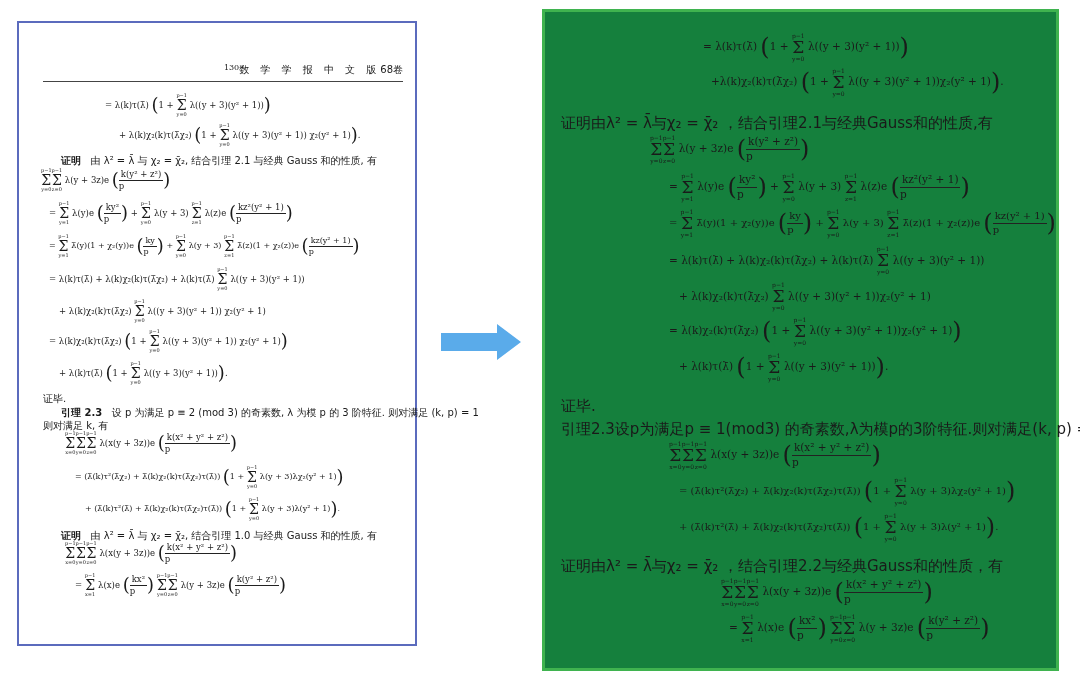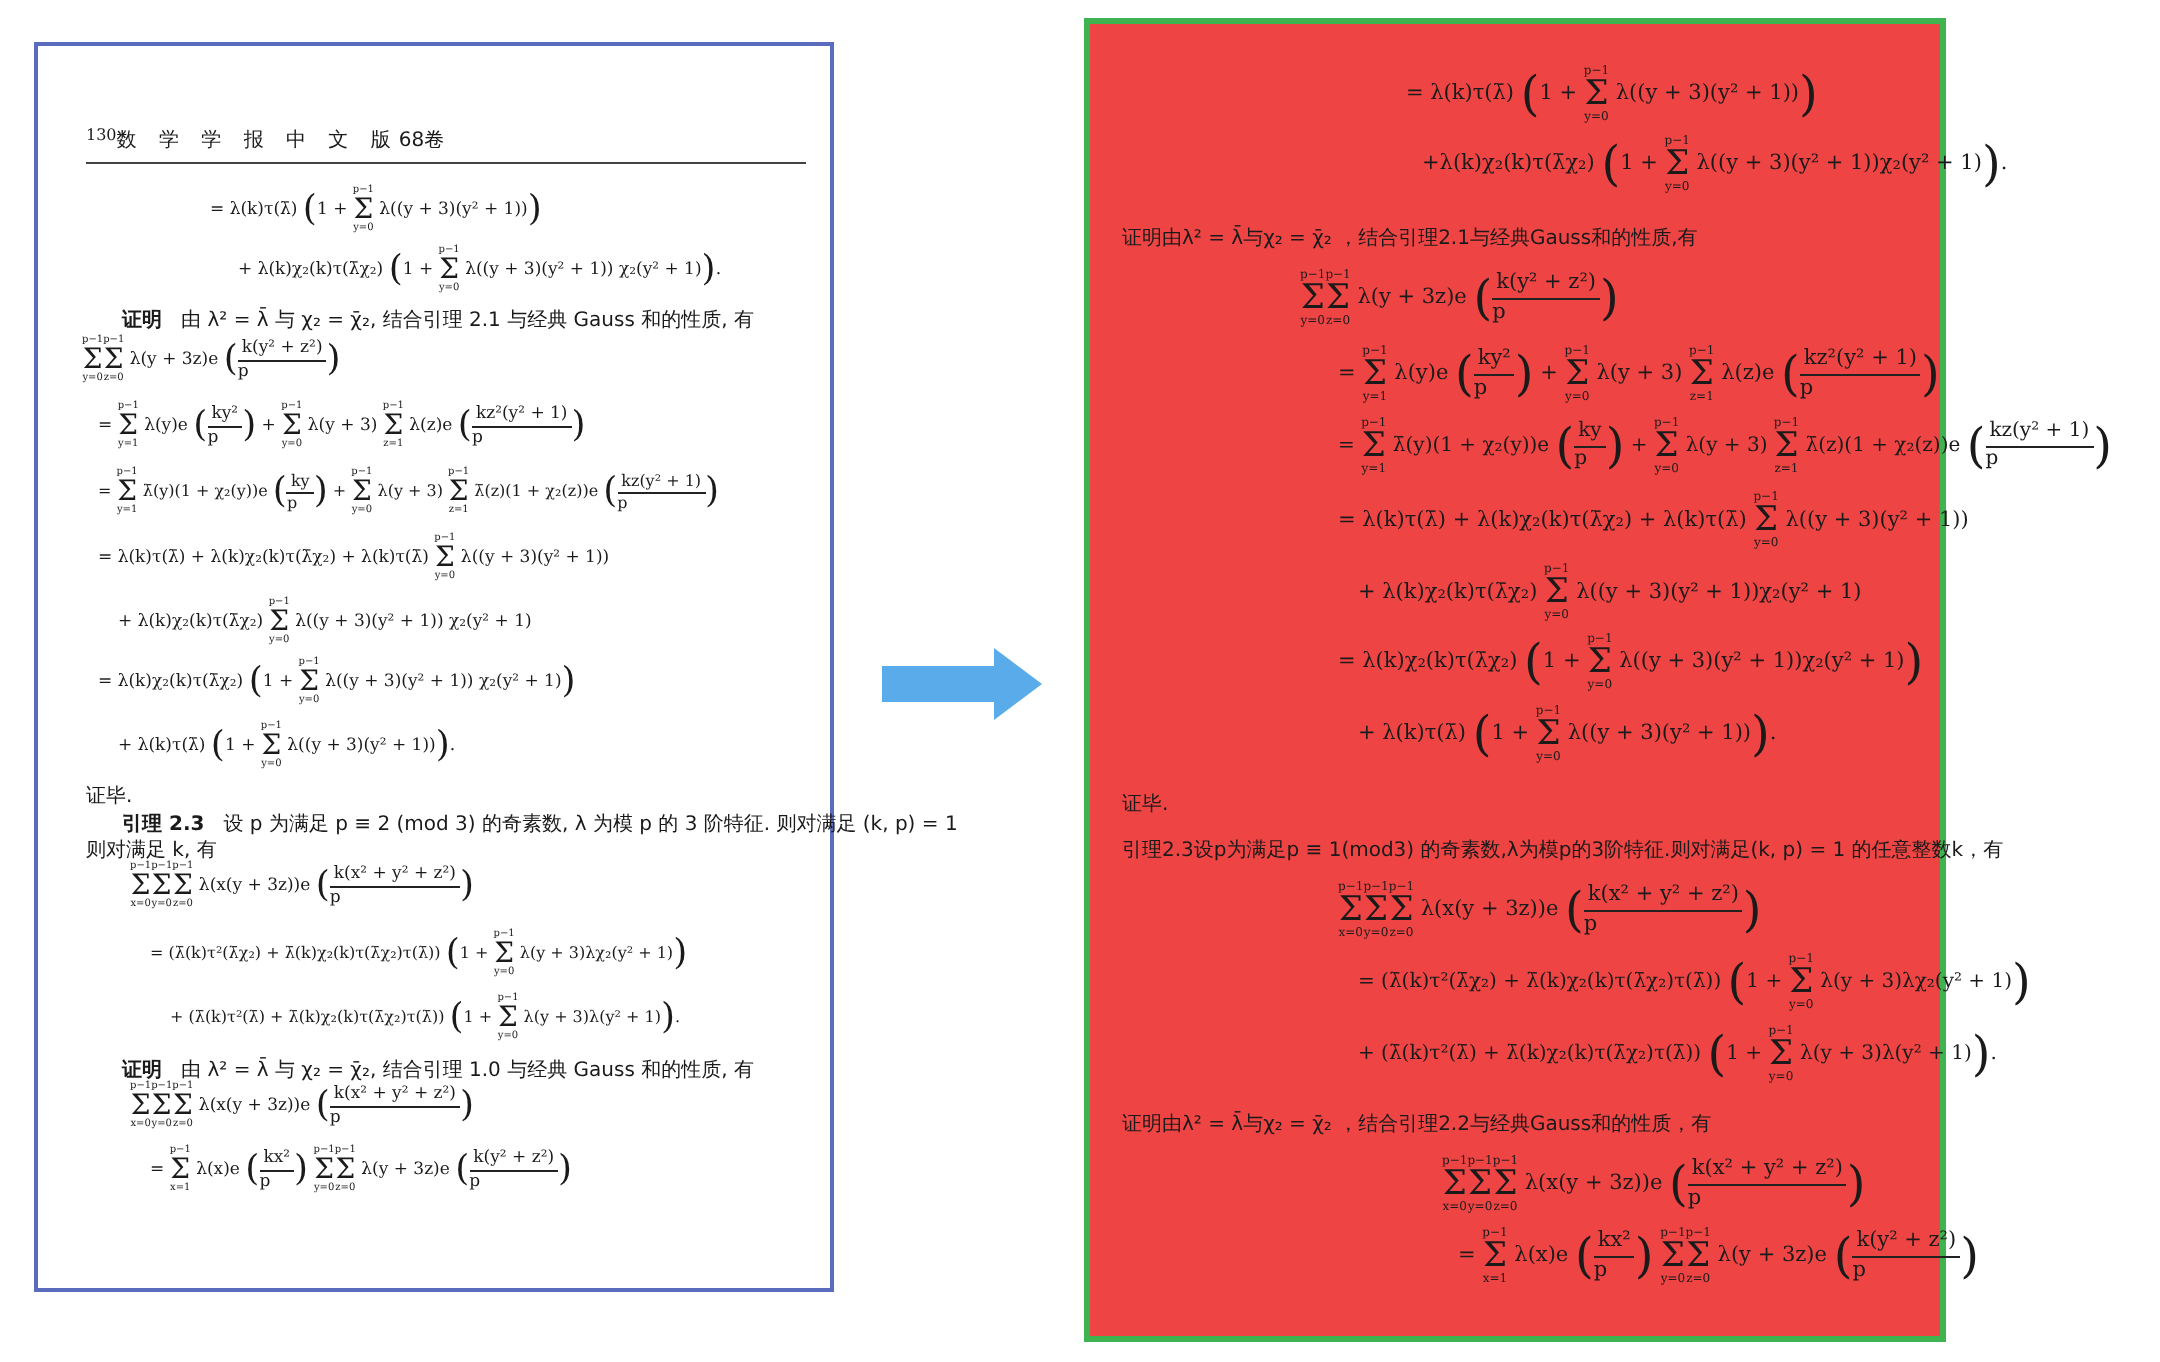--- a/index.html
+++ b/index.html
@@ -1,31 +1,31 @@
 <!DOCTYPE html>
 <html><head>
 <meta charset="utf-8">
 <style>
   html, body { margin:0; padding:0; }
   body { width:1080px; height:681px; background:#ffffff; position:relative; overflow:hidden;
          font-family:"DejaVu Serif","Liberation Serif",serif; color:#1a1a1a; }
   .panel-left { position:absolute; left:17px; top:21px; width:400px; height:625px;
                 border:2px solid #5b6bbd; background:#fff; box-sizing:border-box; }
-  .panel-right { position:absolute; left:542px; top:9px; width:431px; height:662px;
-                 border:3px solid #3fb34f; background:#ef4444; box-sizing:border-box; }
+  .panel-right { position:absolute; left:542px; top:9px; width:517px; height:662px;
+                 border:3px solid #3fb34f; background:#15803d; box-sizing:border-box; }
   .arrow { position:absolute; left:441px; top:324px; width:80px; height:36px; }
   .hdr { position:absolute; left:24px; right:12px; top:40px; font-size:8px;
-         border-bottom:1px solid #444; padding-bottom:4px; display:flex; justify-content:flex-start; }
+         border-bottom:1px solid #444; padding-bottom:4px; display:flex; justify-content:flex-end; }
   .hdr .mid { letter-spacing:4px; }
   .doc { font-size:8.5px; line-height:1.25; }
   .line { position:absolute; white-space:nowrap; }
   .bold { font-weight:bold; font-family:"DejaVu Sans","Liberation Sans",sans-serif; }
   .rdoc { font-size:10.5px; line-height:1.25; }
   .zh { font-family:"DejaVu Sans","Liberation Sans",sans-serif; font-size:10px; }
-  .rzh { font-family:"DejaVu Sans","Liberation Sans",sans-serif; font-size:10px; }
+  .rzh { font-family:"DejaVu Sans","Liberation Sans",sans-serif; font-size:15px; }
   .sum { display:inline-block; text-align:center; vertical-align:middle; line-height:1; }
   .sum .lim { display:block; font-size:5px; }
   .sum .sig { display:block; font-size:14px; }
   .rsum .lim { font-size:6px; }
   .rsum .sig { font-size:17px; }
   .frac { display:inline-block; vertical-align:middle; text-align:left; }
   .frac .num { display:block; border-bottom:1px solid #222; padding:0 2px; }
   .frac .den { display:block; }
   .paren { font-size:18px; vertical-align:middle; font-weight:200; }
   .rparen { font-size:24px; }

